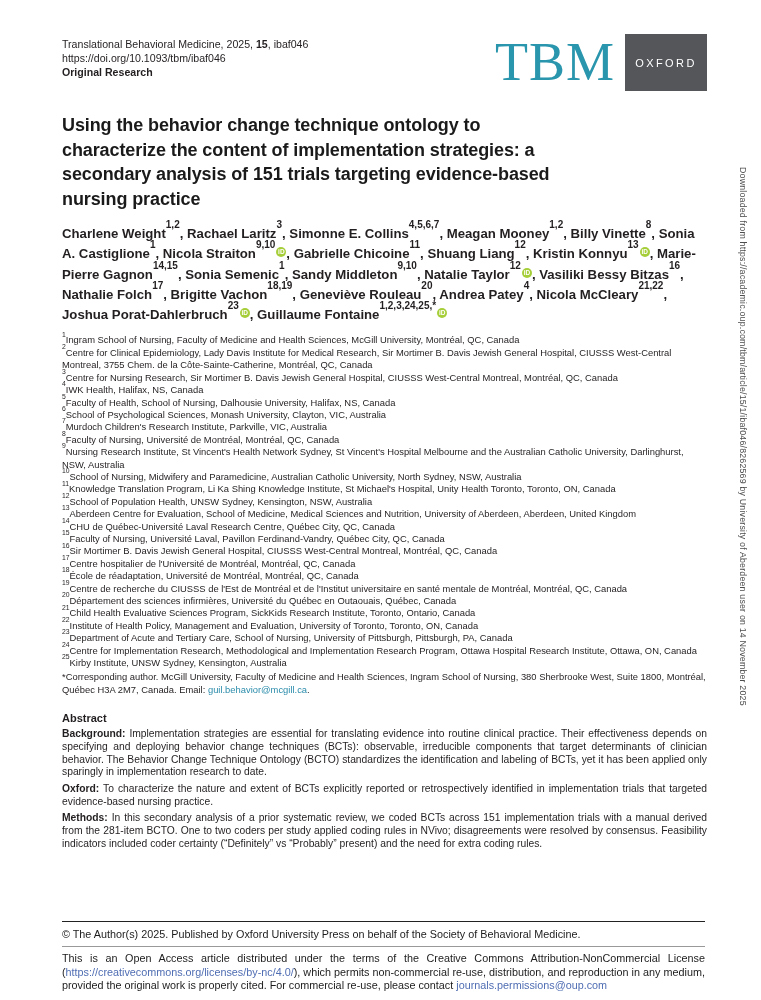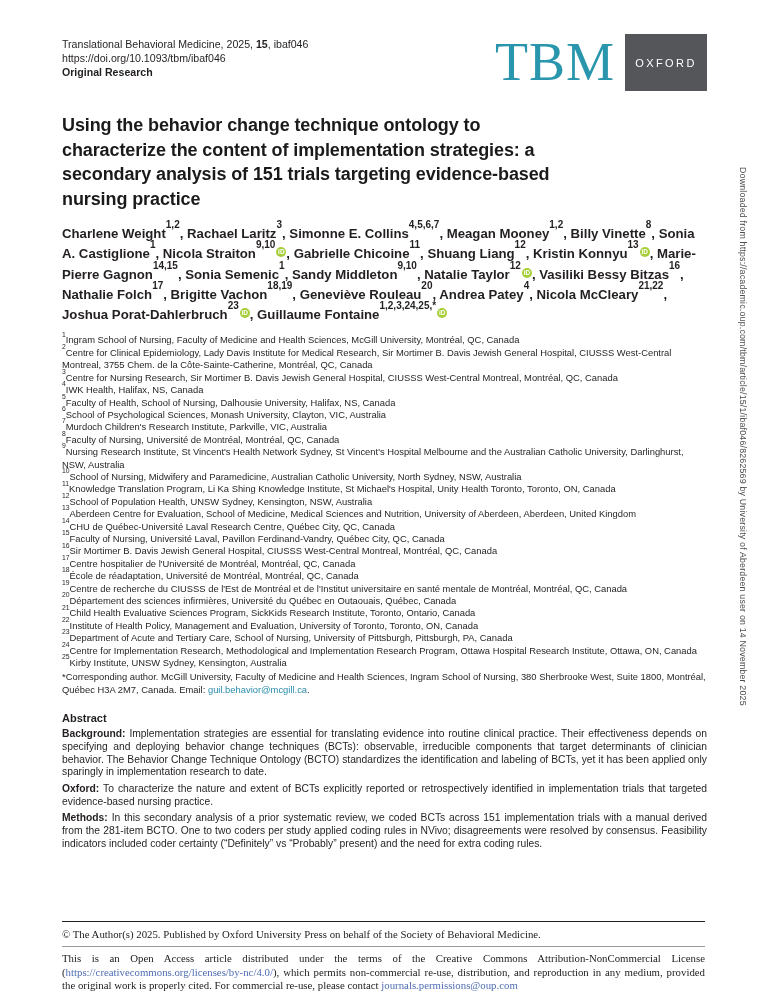--- a/index.html
+++ b/index.html
@@ -49,21 +49,21 @@
   .link { color: #2b8cab; text-decoration: none; }
 
   
   .abstract-heading { margin-top: 16px; font-size: 11px; font-weight: bold; }
   .abs-p { font-size: 10.3px; line-height: 12.7px; text-align: justify; margin: 4px 0 0 0; }
   .abs-p strong { font-weight: bold; }
 
   
   .footer {
     position: absolute; left: 62px; right: 56px; bottom: 8px;
-    font-family: Liberation Serif, serif; font-size: 10.8px; line-height: 13.2px; color: #1c1c1c;
+    font-family: Liberation Sans, sans-serif; font-size: 10.8px; line-height: 13.2px; color: #1c1c1c;
   }
   .rule-strong { border-top: 1px solid #222; margin-bottom: 6px; }
   .rule-thin { border-top: 1px solid #999; margin: 5px 0; }
   .oa { margin: 0; text-align: justify; }
   .flink { color: #4f6db3; text-decoration: none; }
 
   
   .watermark {
     position: absolute; top: 167px; right: 13px;
     writing-mode: vertical-rl; font-size: 8.8px; color: #4d4d4d; letter-spacing: 0.2px;

